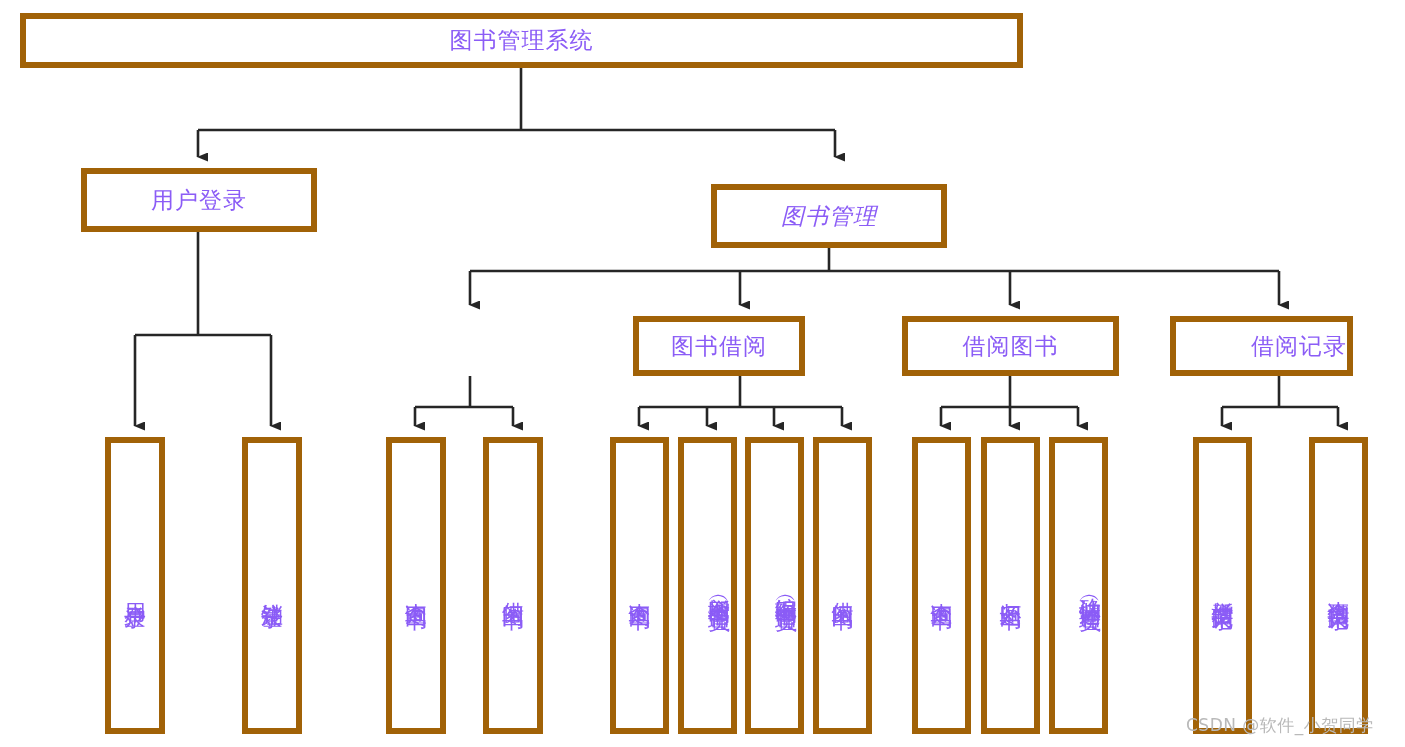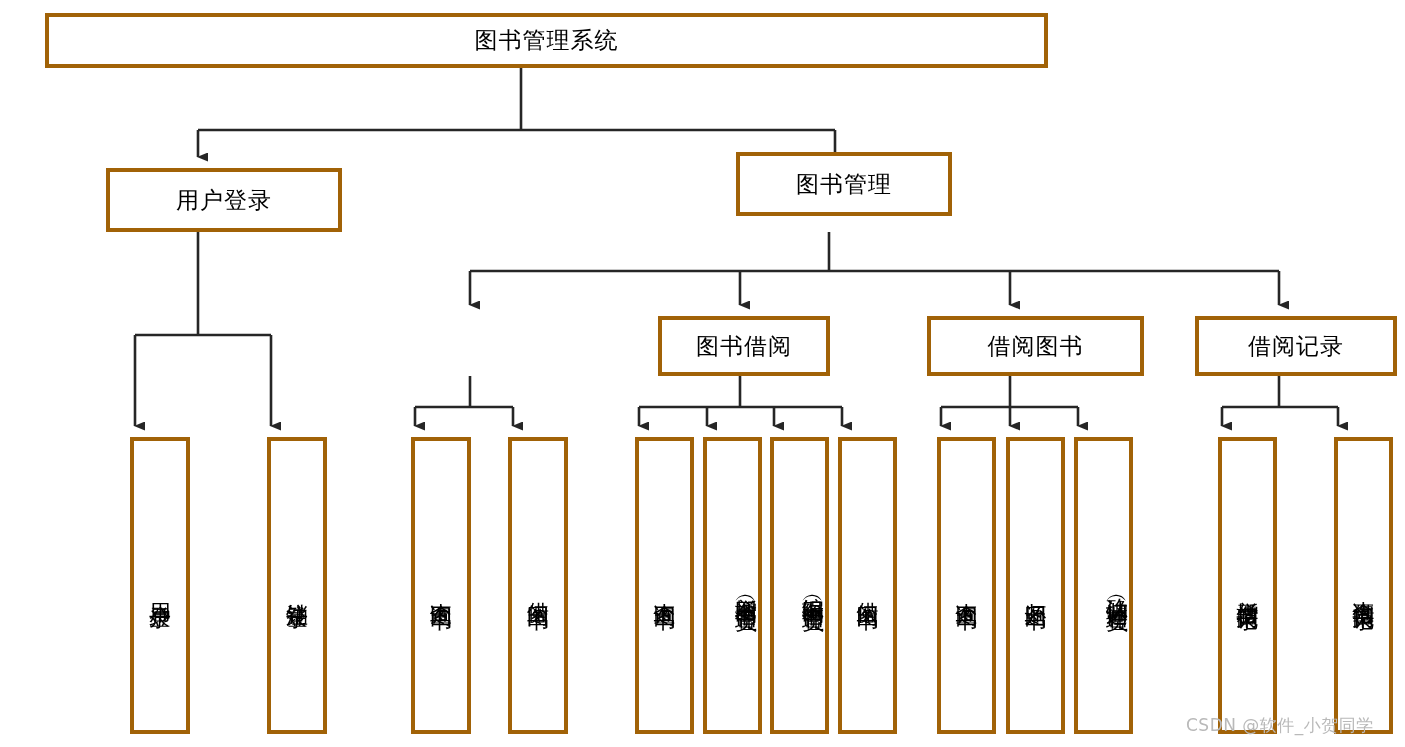--- a/index.html
+++ b/index.html
@@ -20,27 +20,26 @@
   svg#tree-svg {
     position: absolute;
     left: 0;
     top: 0;
     width: 1405px;
     height: 747px;
   }
   .node-box {
     position: absolute;
     box-sizing: border-box;
-    border: 4px solid #a16207;
+    border: 6px solid #a16207;
     background: #ffffff;
     display: flex;
     align-items: center;
     justify-content: center;
-    color: #000000;
-    margin-left: 25px;
+    color: #8b5cf6;
   }
   .node-box.horizontal {
     font-size: 23px;
     letter-spacing: 1px;
   }
   .node-box.vertical {
     writing-mode: vertical-rl;
     text-orientation: upright;
     font-size: 22px;
     line-height: 1.08;
@@ -125,31 +124,31 @@
     </g>
   </svg>
 
   <div class="node-box horizontal" style="left:20px; top:13px; width:1003px; height:55px;">
     <span class="node-label">图书管理系统</span>
   </div>
 
   <div class="node-box horizontal" style="left:81px; top:168px; width:236px; height:64px;">
     <span class="node-label">用户登录</span>
   </div>
-  <div class="node-box horizontal" style="left:711px; top:152px; width:216px; height:64px;">
+  <div class="node-box horizontal" style="left:711px; top:184px; width:236px; height:64px;font-style:italic;">
     <span class="node-label">图书管理</span>
   </div>
 
   <div class="node-box horizontal" style="left:633px; top:316px; width:172px; height:60px;">
     <span class="node-label">图书借阅</span>
   </div>
   <div class="node-box horizontal" style="left:902px; top:316px; width:217px; height:60px;">
     <span class="node-label">借阅图书</span>
   </div>
-  <div class="node-box horizontal" style="left:1170px; top:316px; width:202px; height:60px;">
+  <div class="node-box horizontal" style="left:1170px; top:316px; width:183px; height:60px;justify-content:flex-end;">
     <span class="node-label">借阅记录</span>
   </div>
 
   <div class="node-box vertical mid-aligned" style="left:105px; top:437px; width:60px; height:297px;">
     <span class="node-label">用户登录</span>
   </div>
   <div class="node-box vertical mid-aligned" style="left:242px; top:437px; width:60px; height:297px;">
     <span class="node-label">注销登录</span>
   </div>
 

